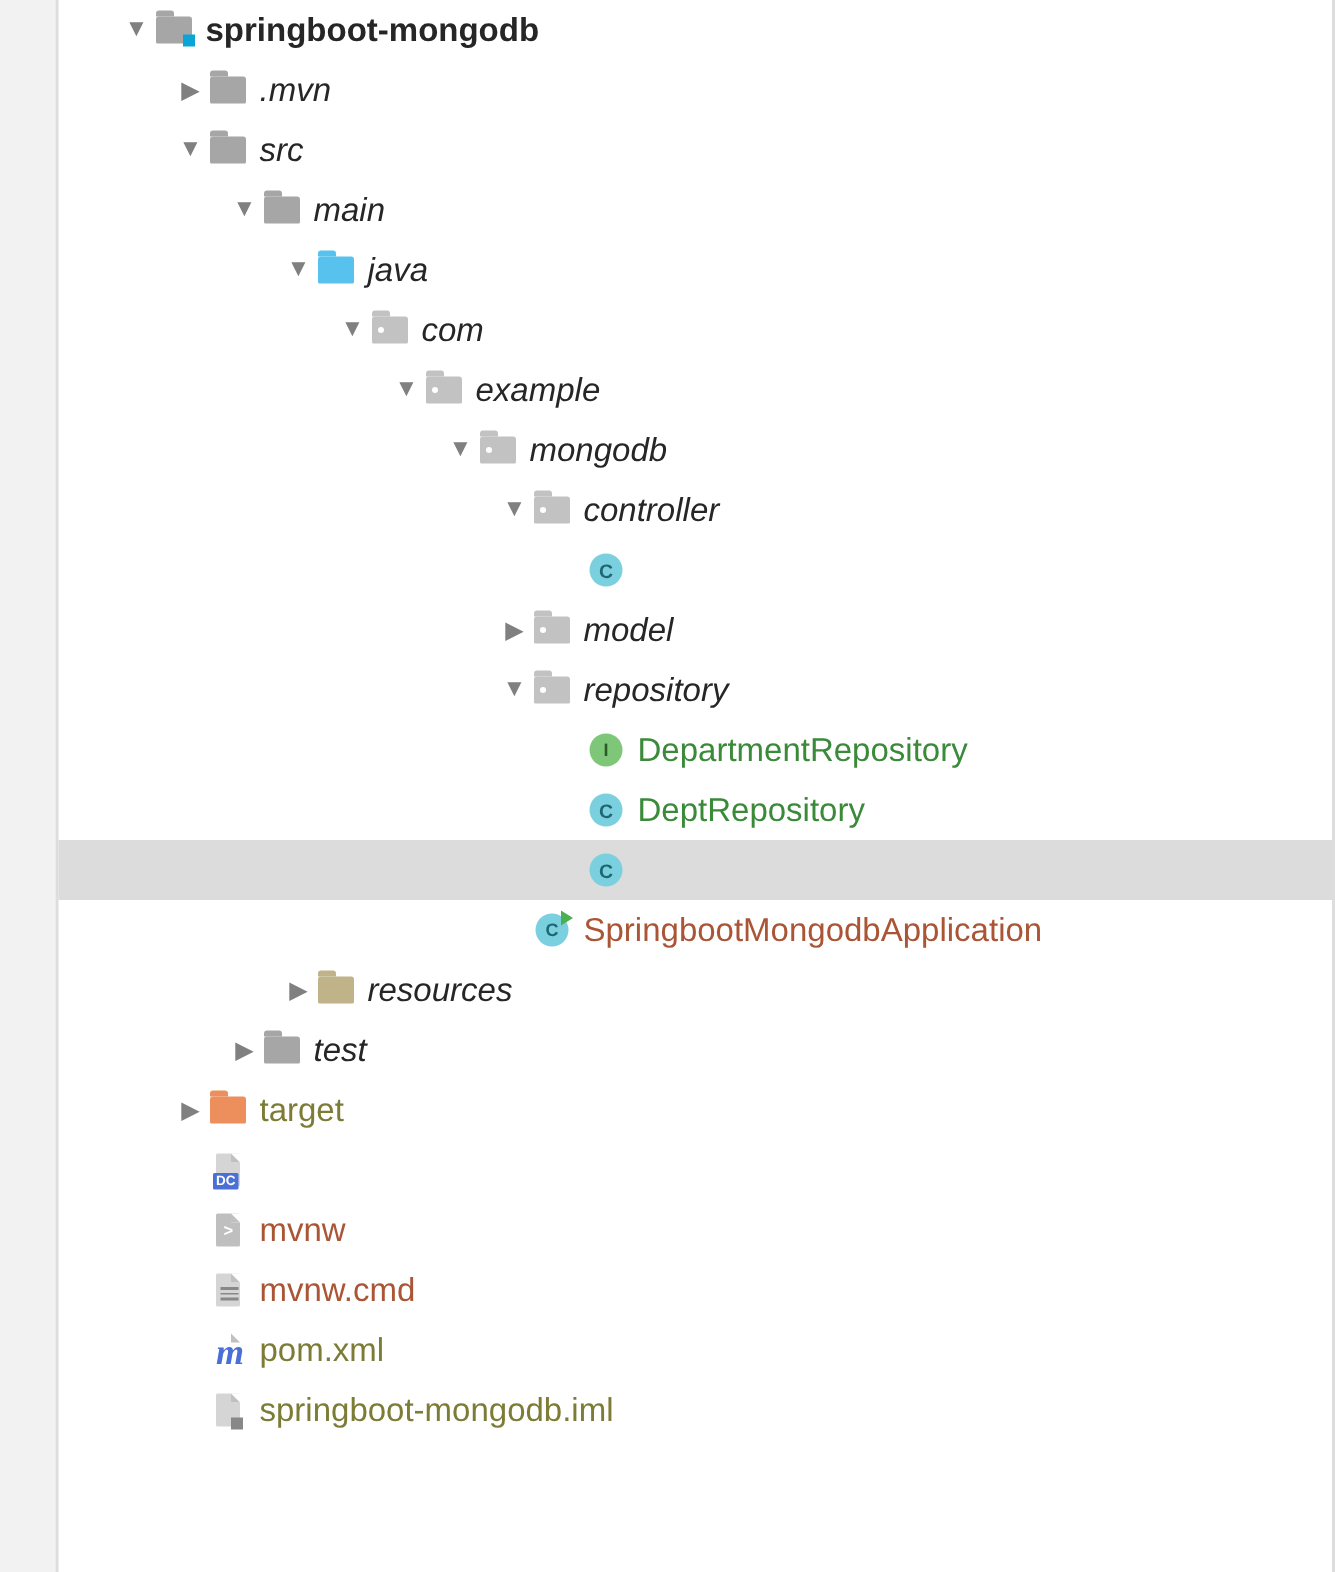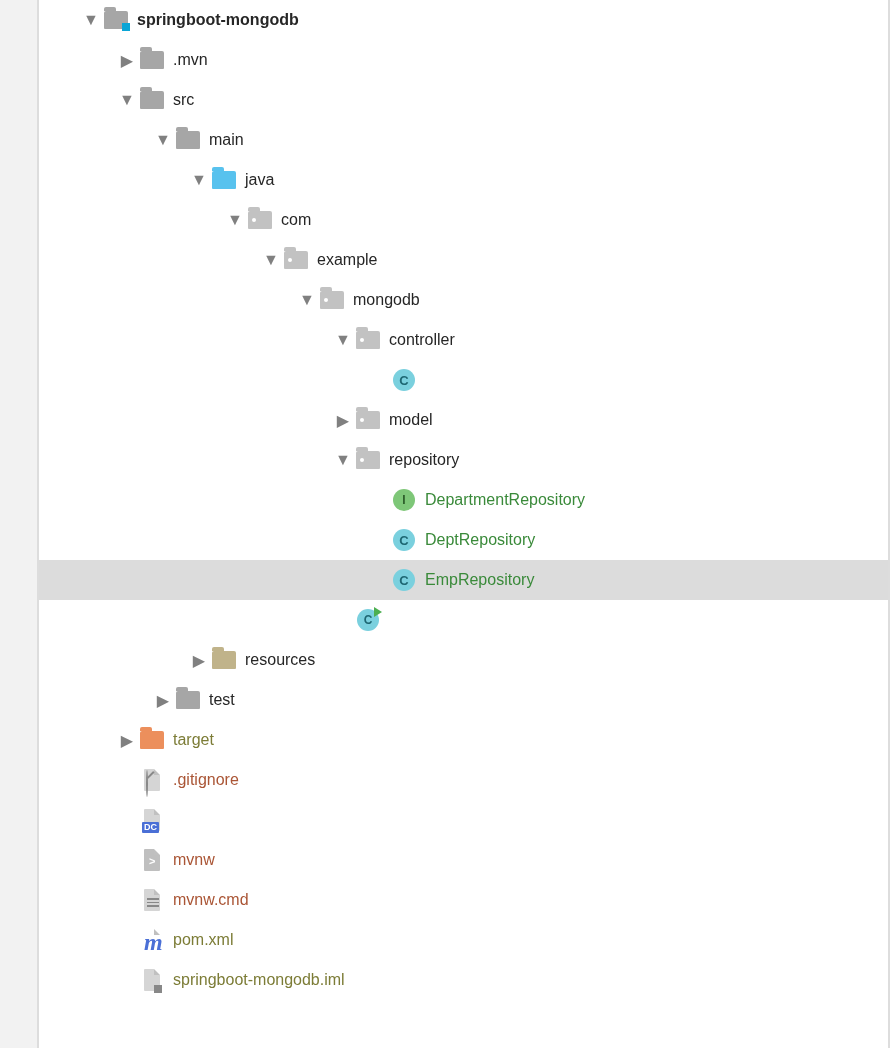--- a/index.html
+++ b/index.html
@@ -138,23 +138,23 @@
 .file-icon .mark {
   position:absolute; bottom:-2px; right:-2px;
   width:8px; height:8px;
 }
 .file-icon .mark.ignore { border-radius:50%; border:1.5px solid #888; position:relative; }
 .file-icon .mark.ignore::after { content:""; position:absolute; top:3px; left:-1px; width:9px; height:1.5px; background:#888; transform:rotate(-45deg); }
 .file-icon .mark.exe { background:#888; }
 .file-icon .lines { position:absolute; top:9px; left:3px; width:12px; }
 .file-icon .lines span { display:block; height:1.5px; background:#888; margin-bottom:2px; }
 
-.label { font-size:16px; }
+.label { font-size:22px; }
 .label.bold { font-weight:700; color:#262626; }
-.label.dark { color:#262626; }
+.label.dark { color:#262626;font-style:italic; }
 .label.class { color:#3a8a3a; }
 .label.run { color:#aa5535; }
 .label.target { color:#7c7c36; }
 .label.file { color:#aa5535; }
 .label.file-green { color:#3a8a3a; }
 .label.file-olive { color:#7c7c36; }
 </style>
 </head>
 <body>
 
@@ -296,29 +296,29 @@
       </span>
     <span class="label class">DeptRepository</span>
   </div>
 
   <div class="row selected">
     <span class="indent" style="width:328px"></span>
     <span class="arrow-spacer"></span>
     <span class="icon">
         <span class="class-badge">C</span>
       </span>
-    <span class="label class">EmpRepository</span>
   </div>
 
   <div class="row">
     <span class="indent" style="width:292px"></span>
     <span class="arrow-spacer"></span>
     <span class="icon">
         <span class="run-badge">C</span>
       </span>
+    <span class="label run">SpringbootMongodbApplication</span>
   </div>
 
   <div class="row">
     <span class="indent" style="width:148px"></span>
     <span class="arrow collapsed">▶</span>
     <span class="icon">
         <span class="folder-icon resources"></span>
       </span>
     <span class="label dark">resources</span>
   </div>
@@ -334,28 +334,20 @@
 
   <div class="row">
     <span class="indent" style="width:76px"></span>
     <span class="arrow collapsed">▶</span>
     <span class="icon">
         <span class="folder-icon target"></span>
       </span>
     <span class="label target">target</span>
   </div>
 
-  <div class="row">
-    <span class="indent" style="width:76px"></span>
-    <span class="arrow-spacer"></span>
-    <span class="icon">
-        <span class="file-icon"><span class="mark ignore"></span></span>
-      </span>
-    <span class="label file">.gitignore</span>
-  </div>
 
   <div class="row">
     <span class="indent" style="width:76px"></span>
     <span class="arrow-spacer"></span>
     <span class="icon">
         <span class="file-icon">
           <span class="tag">DC</span>
         </span>
       </span>
   </div>

